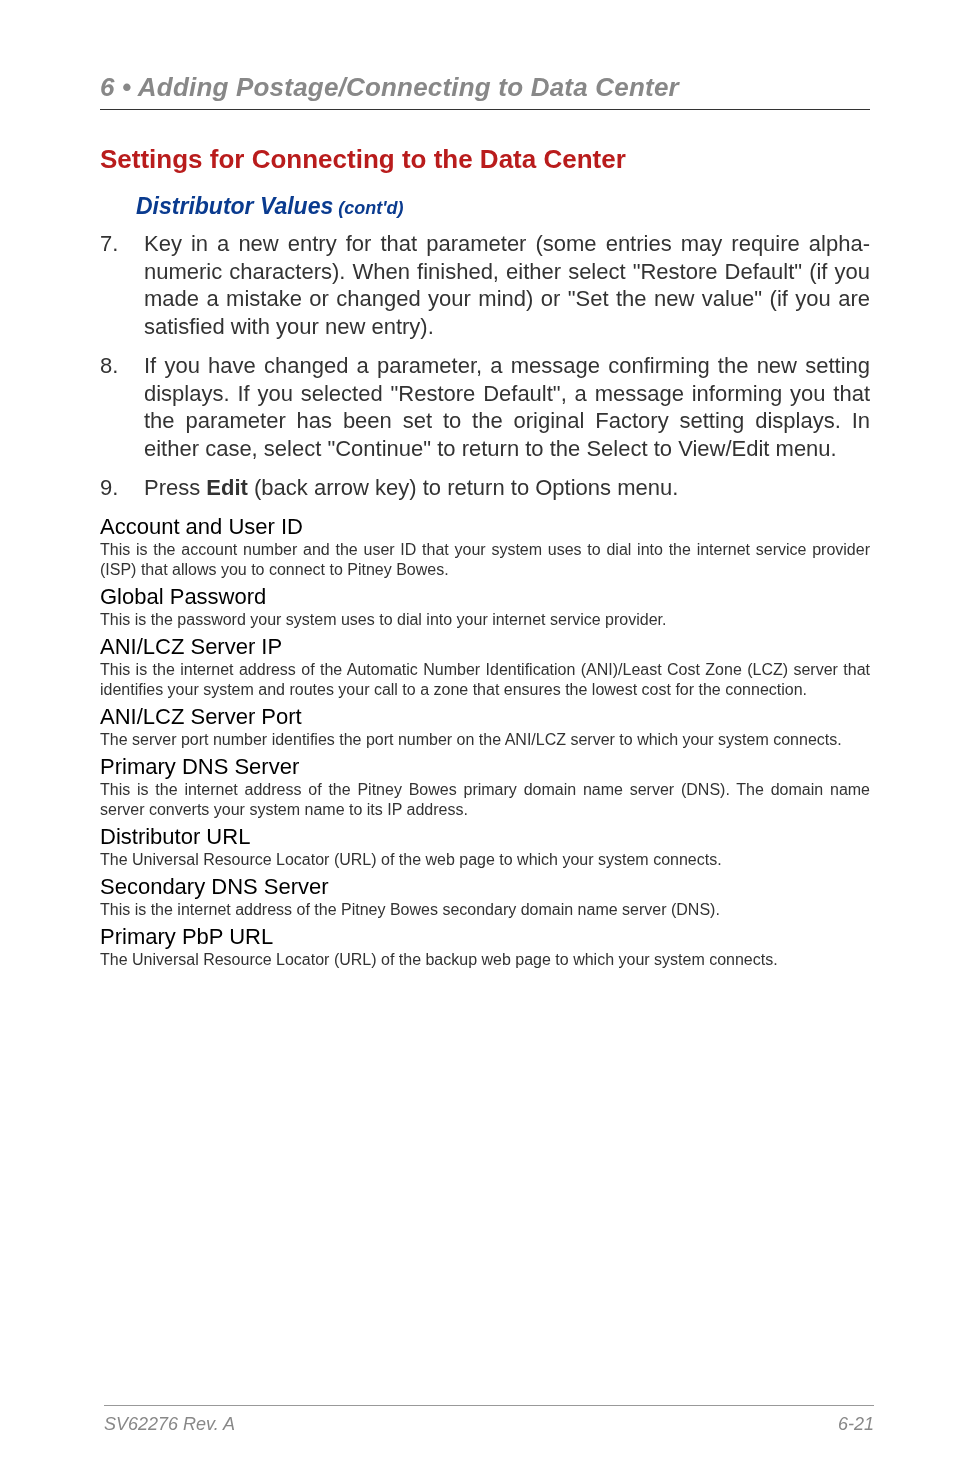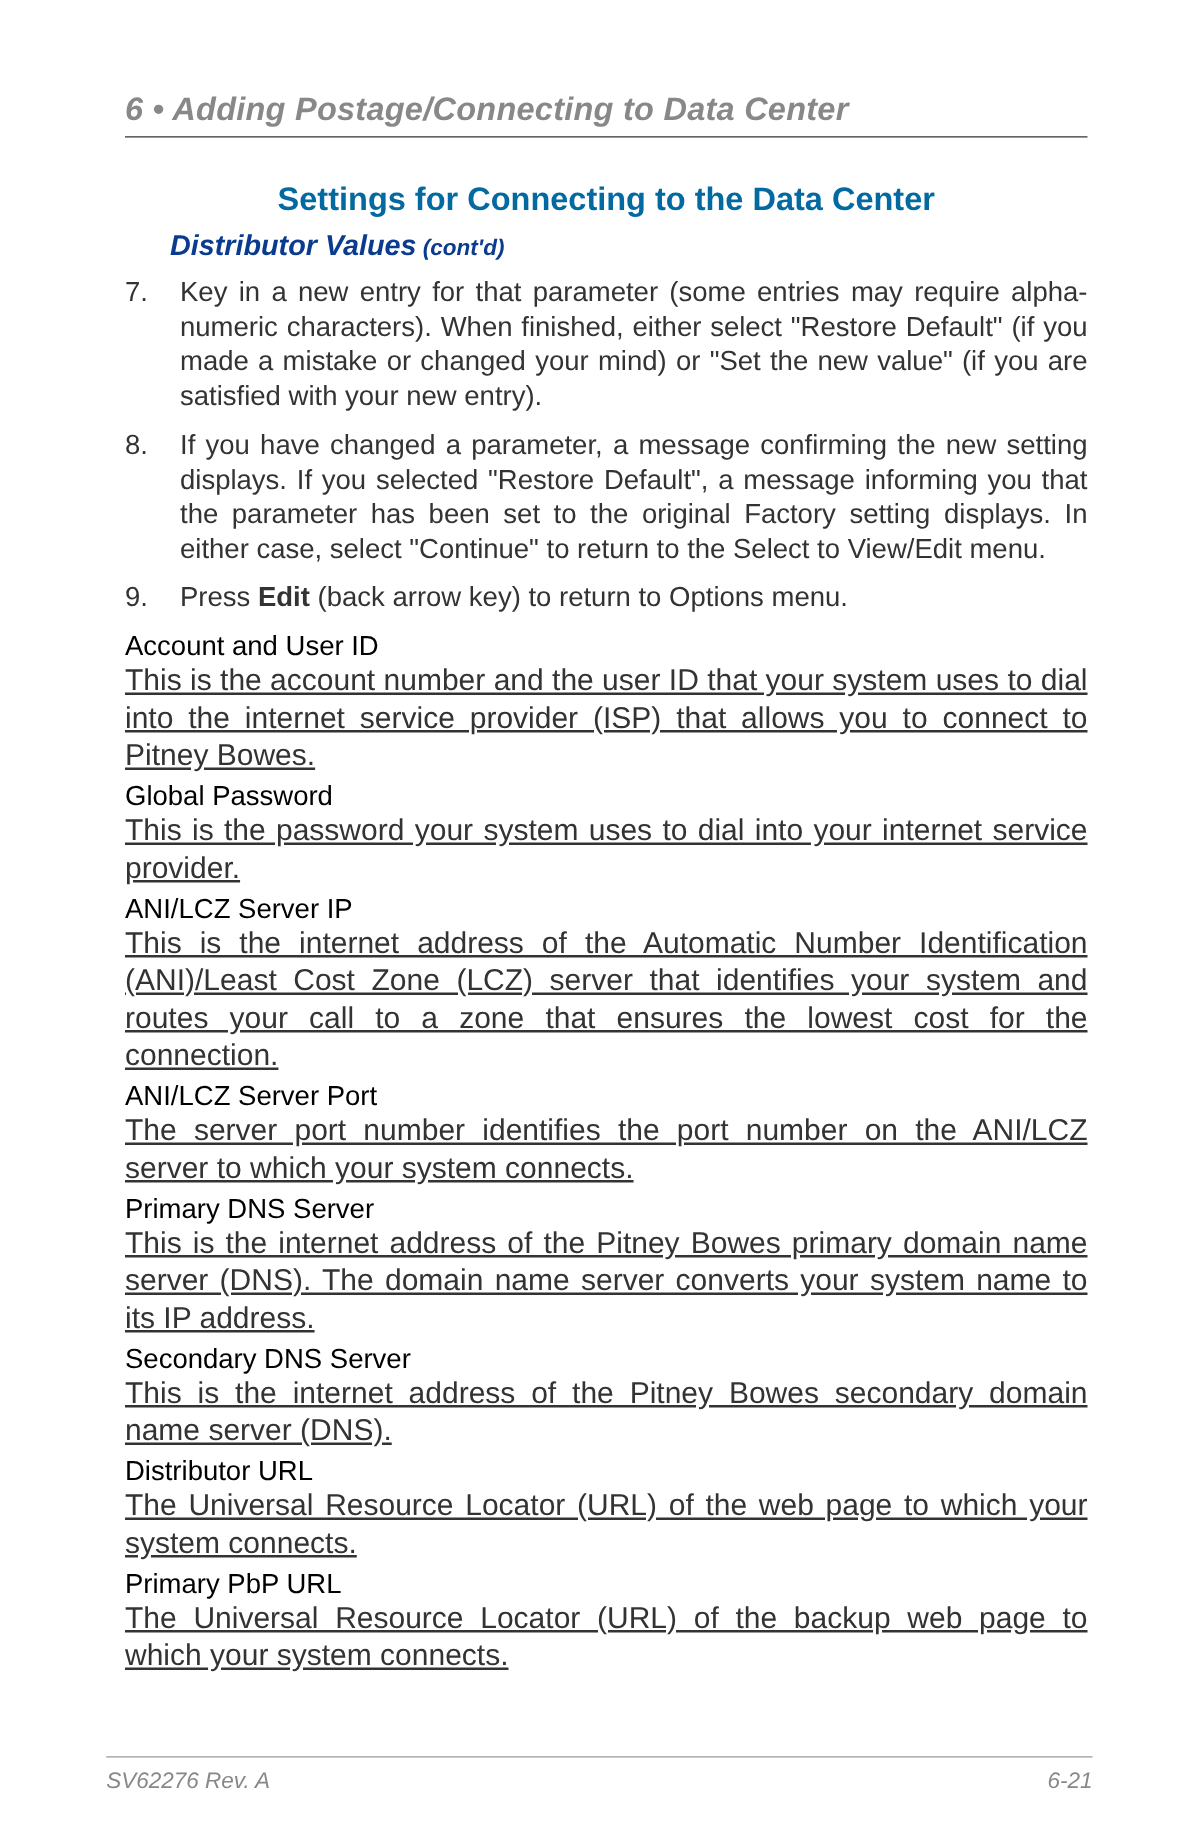--- a/index.html
+++ b/index.html
@@ -1,30 +1,30 @@
 <!DOCTYPE html>
 <html><head>
 <meta charset="utf-8">
 <style>
   * { margin: 0; padding: 0; box-sizing: border-box; }
   html, body { width: 954px; height: 1475px; background: #fff; font-family: Arial, Helvetica, sans-serif; color: #333; }
   .page { padding: 72px 84px 0 100px; position: relative; height: 100%; }
   .chapter-header { font-style: italic; font-weight: bold; font-size: 26px; color: #888; letter-spacing: 0.2px; white-space: nowrap; }
   .rule { border: none; border-bottom: 1.5px solid #333; margin-top: 6px; margin-bottom: 34px; }
-  .section-title { color: #0369a1; font-size: 26px; font-weight: bold; margin-bottom: 8px; text-align: center; }
+  .section-title { color: #b91c1c; font-size: 26px; font-weight: bold; margin-bottom: 18px; }
   .subsection { color: #0a3b8f; font-size: 23px; font-style: italic; font-weight: bold; margin-left: 36px; }
   .subsection .contd { font-size: 18px; font-style: italic; font-weight: bold; }
   .content { margin-top: 10px; }
   ol.numbered { list-style: none; padding-left: 0; }
   ol.numbered > li { position: relative; padding-left: 44px; font-size: 22px; line-height: 1.25; margin-bottom: 12px; text-align: justify; }
   ol.numbered > li .num { position: absolute; left: 0; top: 0; font-size: 22px; }
   .sub-heading { color: #000000; font-size: 22px; margin-top: 4px; margin-bottom: 0; }
-  .para { font-size: 24px; line-height: 1.25; margin-bottom: 4px; text-align: justify; text-decoration: underline; }
+  .para { font-size: 16px; line-height: 1.25; margin-bottom: 4px; text-align: justify; }
   .bold { font-weight: bold; }
-  .footer { position: absolute; bottom: 40px; left: 85px; right: 80px; }
+  .footer { position: absolute; bottom: 40px; left: 104px; right: 80px; }
   .footer-rule { border: none; border-top: 1px solid #999; margin-bottom: 8px; }
   .footer-row { display: flex; justify-content: space-between; font-style: italic; color: #888; font-size: 18px; }
 </style>
 </head>
 <body>
 
 <div class="page">
   <div class="chapter-header">6 • Adding Postage/Connecting to Data Center</div>
   <hr class="rule">
 
@@ -68,27 +68,27 @@
       <div class="sub-heading">ANI/LCZ Server Port</div>
       <div class="para">The server port number identifies the port number on the ANI/LCZ server to which your system connects.</div>
     </div>
 
     <div>
       <div class="sub-heading">Primary DNS Server</div>
       <div class="para">This is the internet address of the Pitney Bowes primary domain name server (DNS). The domain name server converts your system name to its IP address.</div>
     </div>
 
     <div>
-      <div class="sub-heading">Secondary DNS Server</div>
-      <div class="para">This is the internet address of the Pitney Bowes secondary domain name server (DNS).</div>
+      <div class="sub-heading">Distributor URL</div>
+      <div class="para">The Universal Resource Locator (URL) of the web page to which your system connects.</div>
     </div>
 
     <div>
-      <div class="sub-heading">Distributor URL</div>
-      <div class="para">The Universal Resource Locator (URL) of the web page to which your system connects.</div>
+      <div class="sub-heading">Secondary DNS Server</div>
+      <div class="para">This is the internet address of the Pitney Bowes secondary domain name server (DNS).</div>
     </div>
 
     <div>
       <div class="sub-heading">Primary PbP URL</div>
       <div class="para">The Universal Resource Locator (URL) of the backup web page to which your system connects.</div>
     </div>
   </div>
 
   <div class="footer">
     <hr class="footer-rule">

